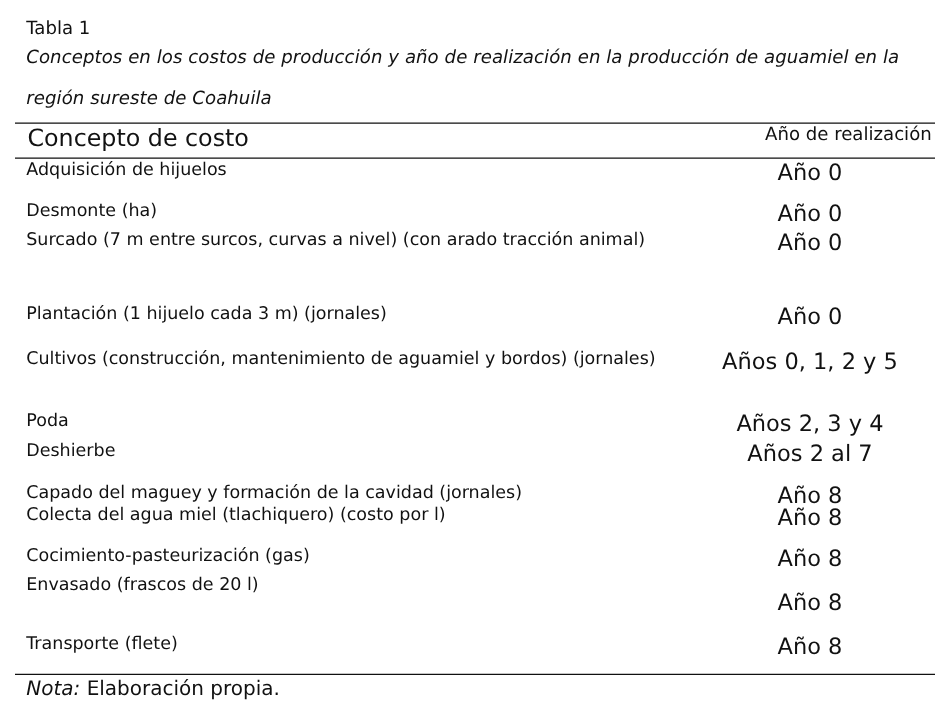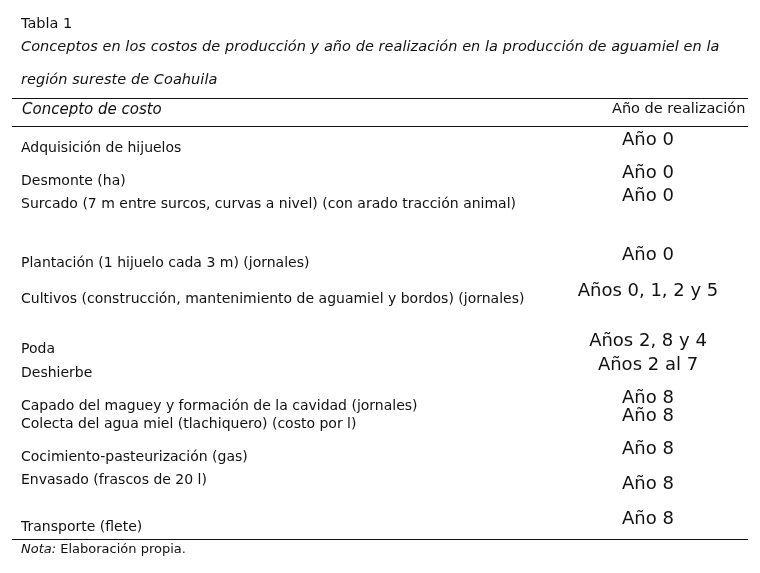--- a/index.html
+++ b/index.html
@@ -18,25 +18,25 @@
     }
     .abs { position: absolute; white-space: nowrap; }
     .title { left: 21px; top: 15px; font-size: 14.5px; text-align: center; }
     .caption { left: 21px; font-style: italic; font-size: 14.5px; letter-spacing: 0.05px; }
     .cap1 { top: 38px; }
     .cap2 { top: 71px; }
     .rule { position: absolute; left: 12px; width: 736px; height: 0; border-top: 1.3px solid #111; }
     .rule-top { top: 98px; }
     .rule-head { top: 126px; }
     .rule-bottom { top: 539px; }
-    .hdr-left { left: 22px; top: 100px; font-size: 15px; font-style: italic; }
+    .hdr-left { left: 22px; top: 100px; font-size: 19px; }
     .hdr-right { left: 564px; top: 100px; font-size: 14.5px; margin-left: 48px; }
-    .cell-left { left: 21px; font-size: 14px; margin-top: 11px; }
+    .cell-left { left: 21px; font-size: 14px; }
     .cell-right { left: 548px; width: 200px; text-align: center; font-size: 18px; }
-    .note { left: 21px; top: 541px; font-size: 13px; }
+    .note { left: 21px; top: 541px; font-size: 16px; }
     .note em { font-style: italic; }
   </style>
 </head>
 <body>
 
 <div class="abs title">Tabla 1</div>
 <div class="abs caption cap1">Conceptos en los costos de producción y año de realización en la producción de aguamiel en la</div>
 <div class="abs caption cap2">región sureste de Coahuila</div>
 
 <div class="rule rule-top"></div>
@@ -53,21 +53,21 @@
 <div class="abs cell-left" style="top:184px">Surcado (7 m entre surcos, curvas a nivel) (con arado tracción animal)</div>
 <div class="abs cell-right" style="top:184px">Año 0</div>
 
 <div class="abs cell-left" style="top:243px">Plantación (1 hijuelo cada 3 m) (jornales)</div>
 <div class="abs cell-right" style="top:243px">Año 0</div>
 
 <div class="abs cell-left" style="top:279px">Cultivos (construcción, mantenimiento de aguamiel y bordos) (jornales)</div>
 <div class="abs cell-right" style="top:279px">Años 0, 1, 2 y 5</div>
 
 <div class="abs cell-left" style="top:329px">Poda</div>
-<div class="abs cell-right" style="top:329px">Años 2, 8 y 4</div>
+<div class="abs cell-right" style="top:329px">Años 2, 3 y 4</div>
 
 <div class="abs cell-left" style="top:353px">Deshierbe</div>
 <div class="abs cell-right" style="top:353px">Años 2 al 7</div>
 
 <div class="abs cell-left" style="top:386px">Capado del maguey y formación de la cavidad (jornales)</div>
 <div class="abs cell-right" style="top:386px">Año 8</div>
 
 <div class="abs cell-left" style="top:404px">Colecta del agua miel (tlachiquero) (costo por l)</div>
 <div class="abs cell-right" style="top:404px">Año 8</div>
 

